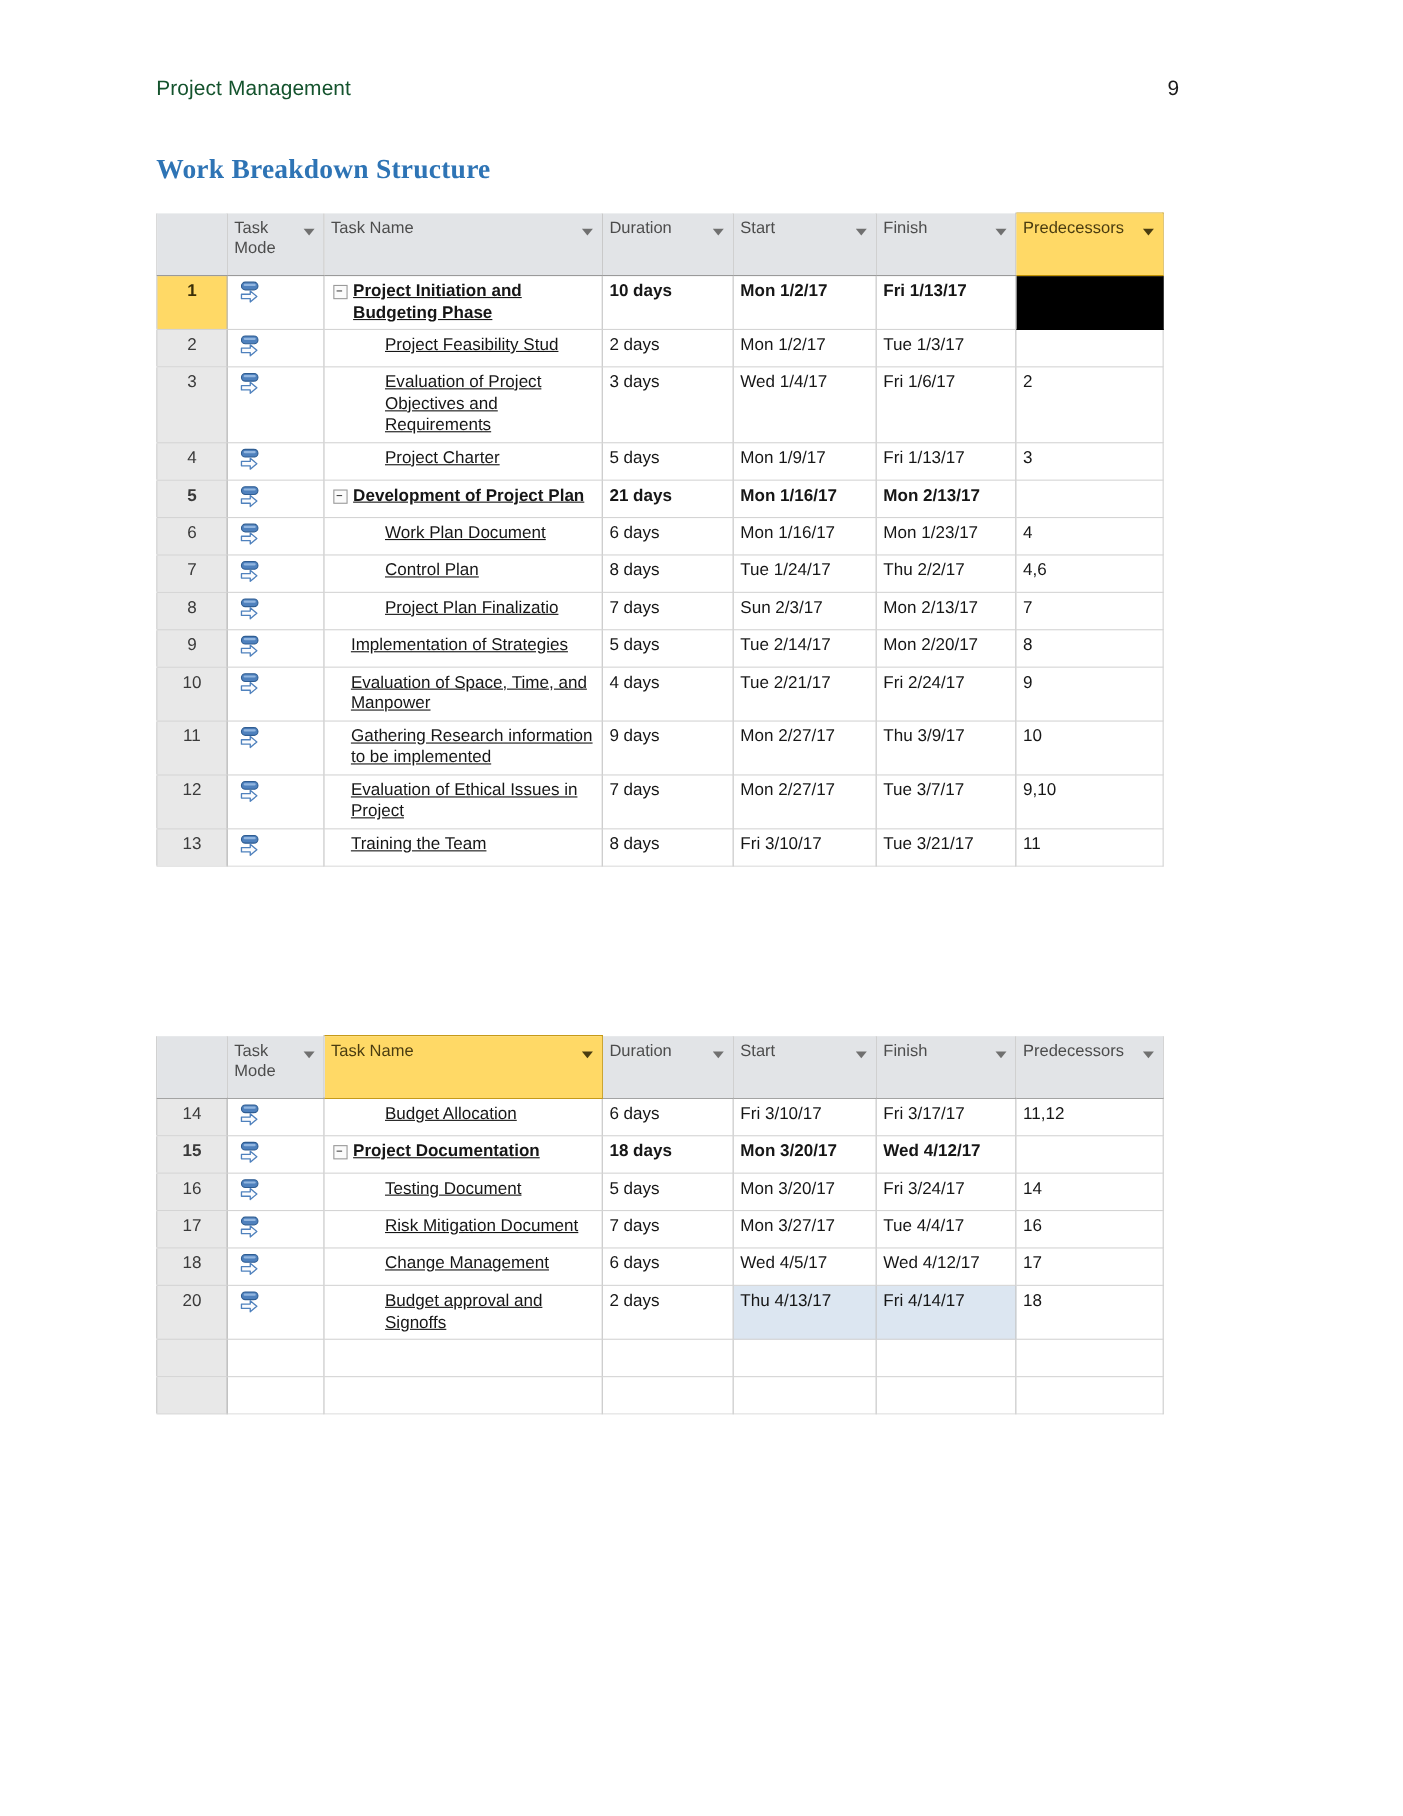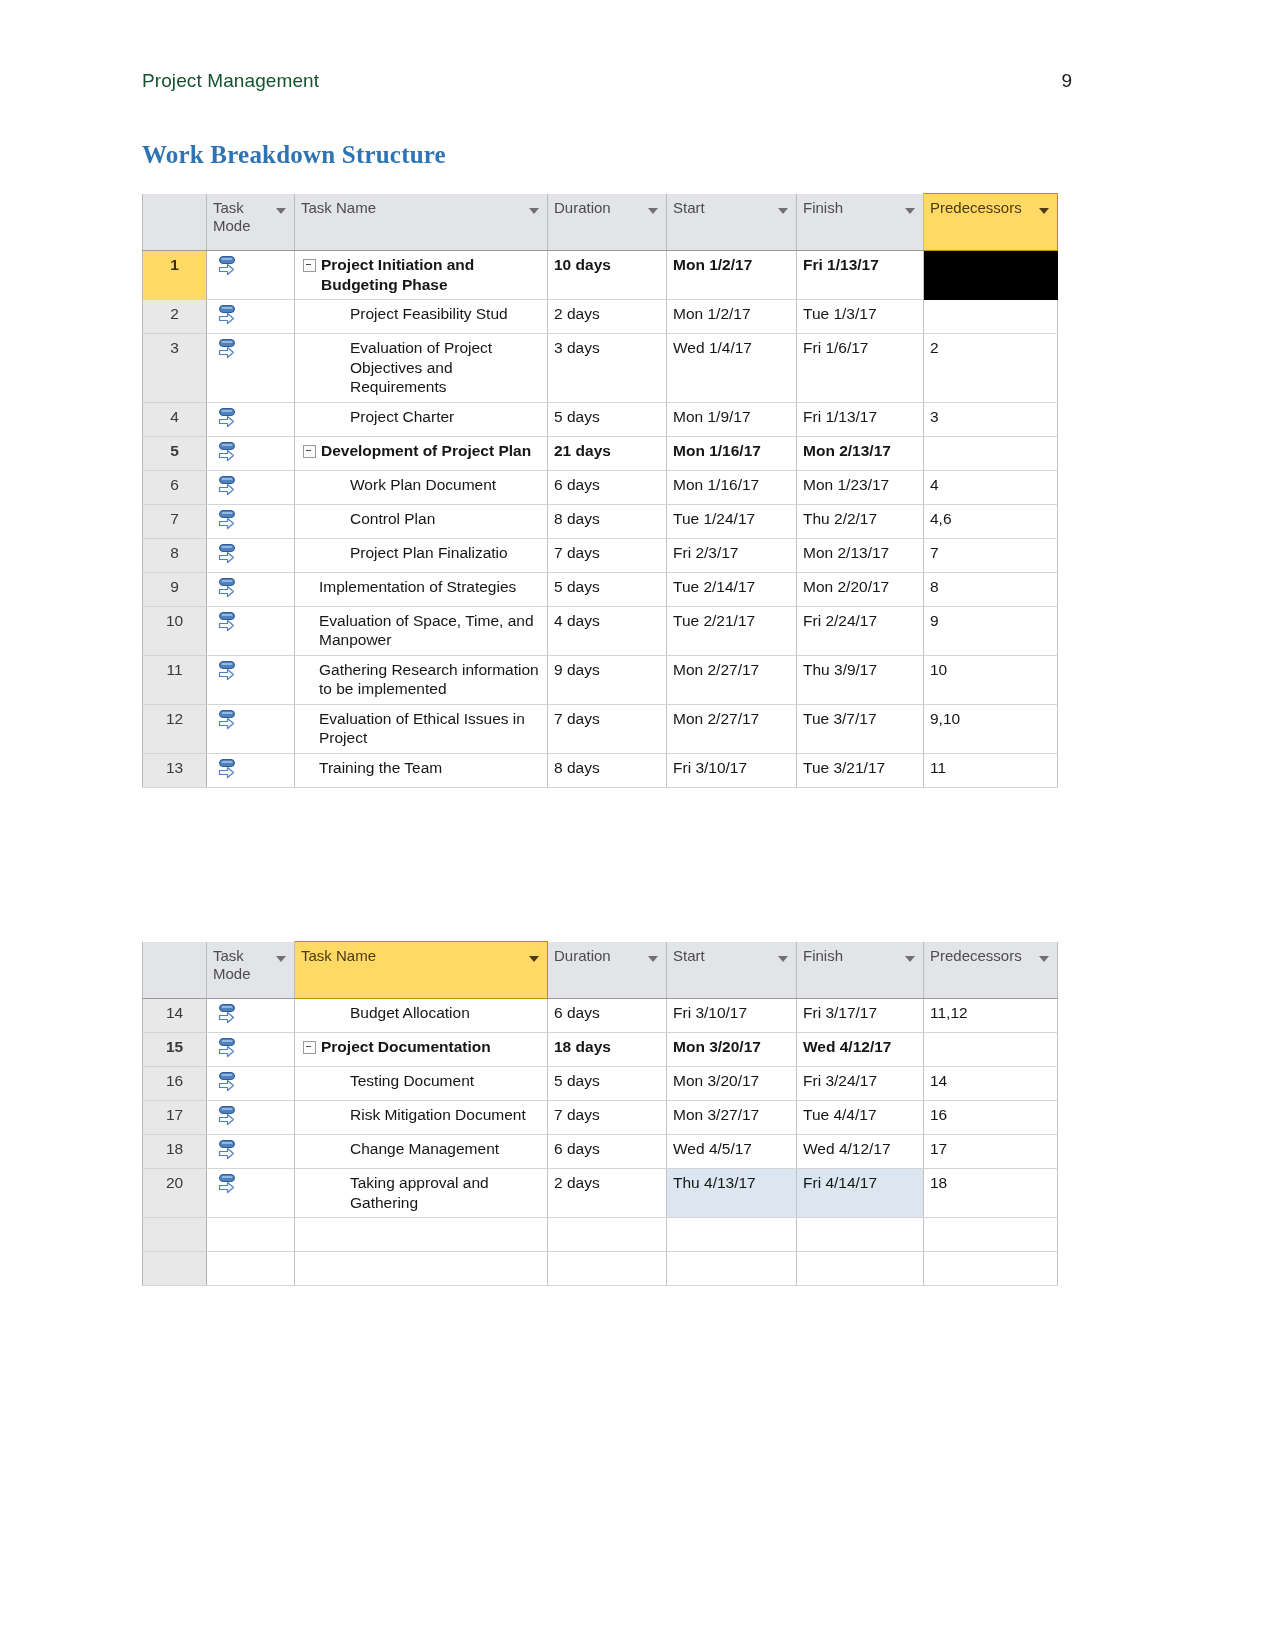--- a/index.html
+++ b/index.html
@@ -152,21 +152,21 @@
     margin-right: 5px;
     position: relative;
   }
   .collapse-box::after {
     content: "";
     position: absolute;
     left: 2px; top: 4px;
     width: 5px; height: 1px;
     background: #4a4a4a;
   }
-  .name-text { flex: 1 1 auto; }
+  .name-text { flex: 1 1 auto; text-decoration: underline; }
   .name-text.clip {
     white-space: nowrap;
     overflow: hidden;
   }
   .indent-1 { padding-left: 16px; }
   .indent-2 { padding-left: 47px; }
 
   
   tr.summary td { font-weight: bold; }
 
@@ -391,21 +391,21 @@
   <rect x="4.5" y="3" width="11" height="2" rx="1" fill="#9dc0e6" opacity=".85"></rect>
   <path d="M2.5 12.5 h8 v-3 l6 5 -6 5 v-3 h-8 z" fill="#fbfcfe" stroke="#4f81bd" stroke-width="1.2" stroke-linejoin="round"></path>
 </svg>
           </td>
           <td class="cell-name">
             <div class="name-wrap indent-2">
               <span class="name-text clip">Project Plan Finalizatio</span>
             </div>
           </td>
           <td>7 days</td>
-          <td>Fri 2/3/17</td>
+          <td>Sun 2/3/17</td>
           <td>Mon 2/13/17</td>
           <td>7</td>
         </tr>
         <tr>
           <td class="cell-id">9</td>
           <td class="cell-mode">
             <svg class="mode-icon" viewBox="0 0 22 24">
   <rect x="2.5" y="1.5" width="15" height="7" rx="3.5" fill="#4f81bd" stroke="#2f5d92" stroke-width="1"></rect>
   <rect x="4.5" y="3" width="11" height="2" rx="1" fill="#9dc0e6" opacity=".85"></rect>
   <path d="M2.5 12.5 h8 v-3 l6 5 -6 5 v-3 h-8 z" fill="#fbfcfe" stroke="#4f81bd" stroke-width="1.2" stroke-linejoin="round"></path>
@@ -658,21 +658,21 @@
         <td class="cell-id">20</td>
         <td class="cell-mode">
           <svg class="mode-icon" viewBox="0 0 22 24">
   <rect x="2.5" y="1.5" width="15" height="7" rx="3.5" fill="#4f81bd" stroke="#2f5d92" stroke-width="1"></rect>
   <rect x="4.5" y="3" width="11" height="2" rx="1" fill="#9dc0e6" opacity=".85"></rect>
   <path d="M2.5 12.5 h8 v-3 l6 5 -6 5 v-3 h-8 z" fill="#fbfcfe" stroke="#4f81bd" stroke-width="1.2" stroke-linejoin="round"></path>
 </svg>
         </td>
         <td class="cell-name">
           <div class="name-wrap indent-2">
-            <span class="name-text">Taking approval and Gathering</span>
+            <span class="name-text">Budget approval and Signoffs</span>
           </div>
         </td>
         <td>2 days</td>
         <td class="sel-blue">Thu 4/13/17</td>
         <td class="sel-blue">Fri 4/14/17</td>
         <td>18</td>
       </tr>
       <tr class="row-empty">
         <td class="cell-id">&nbsp;</td>
         <td>&nbsp;</td>

